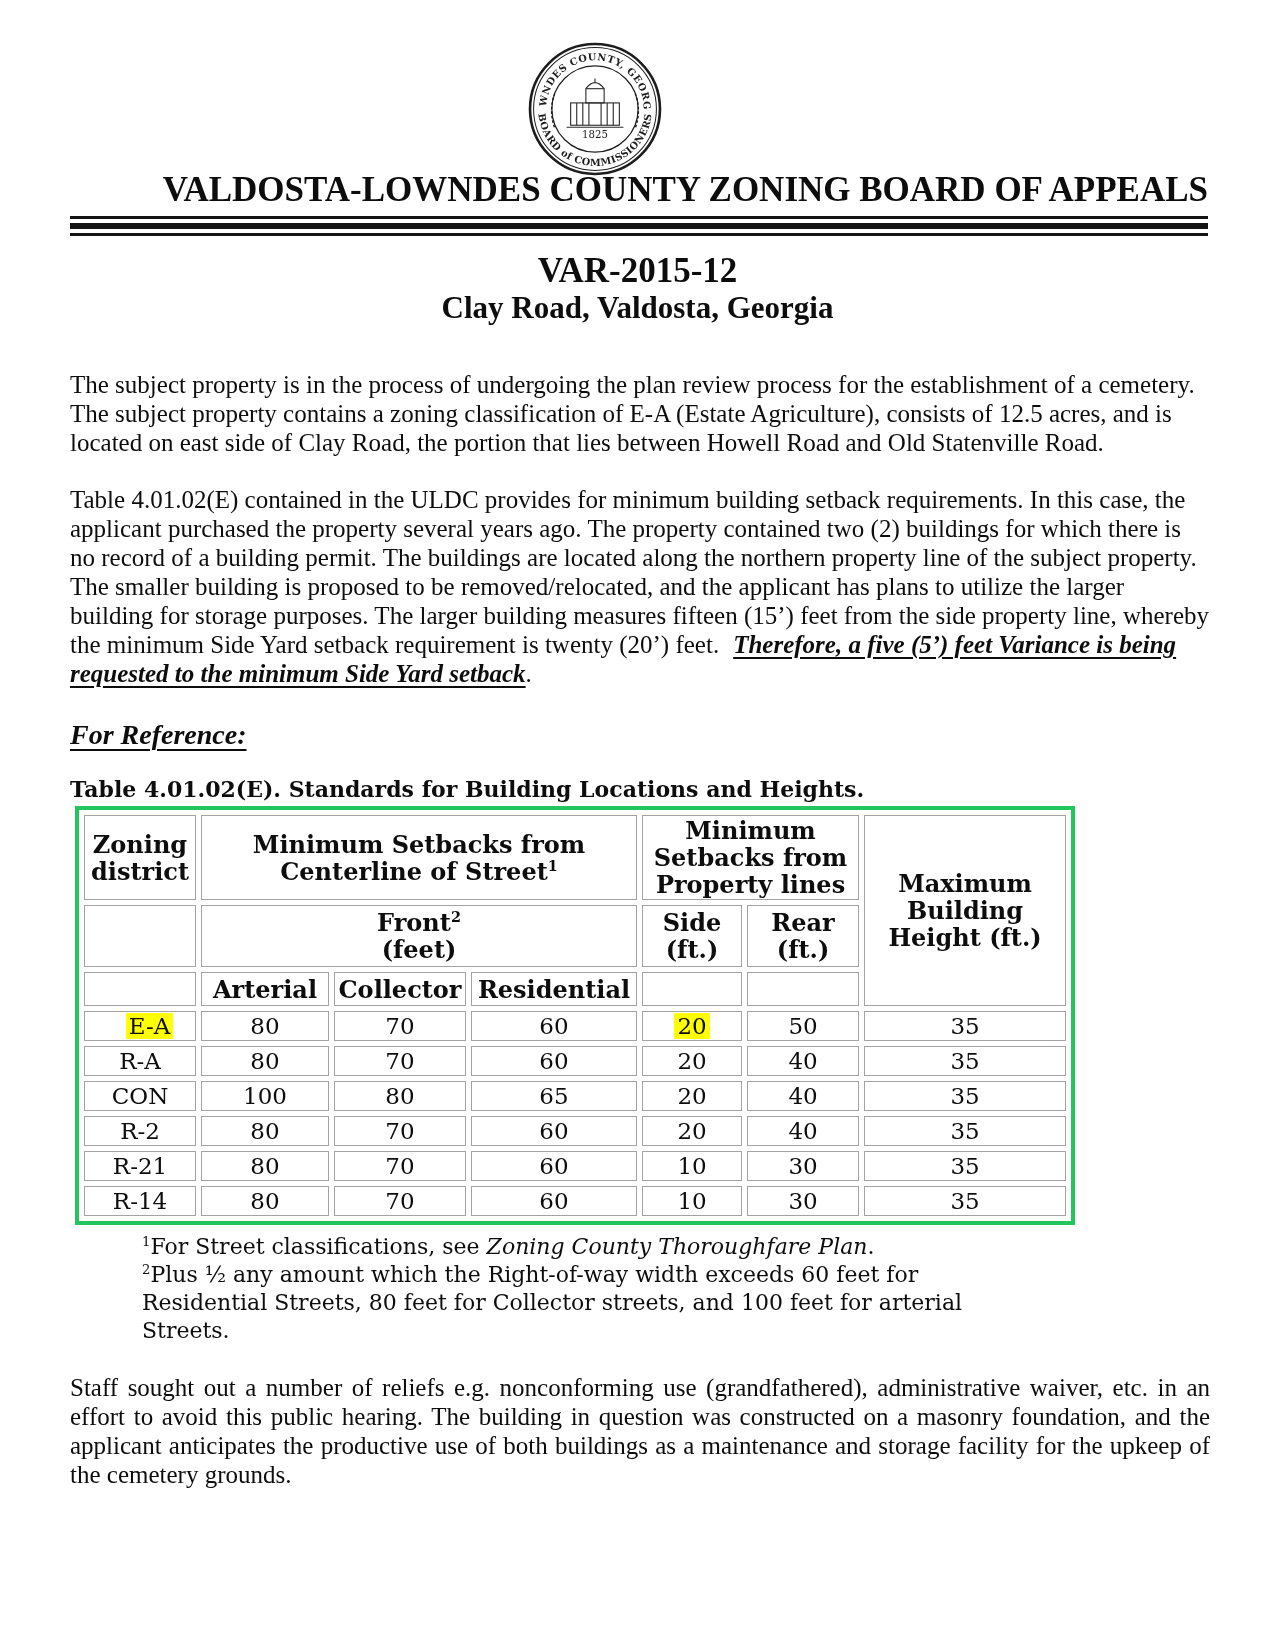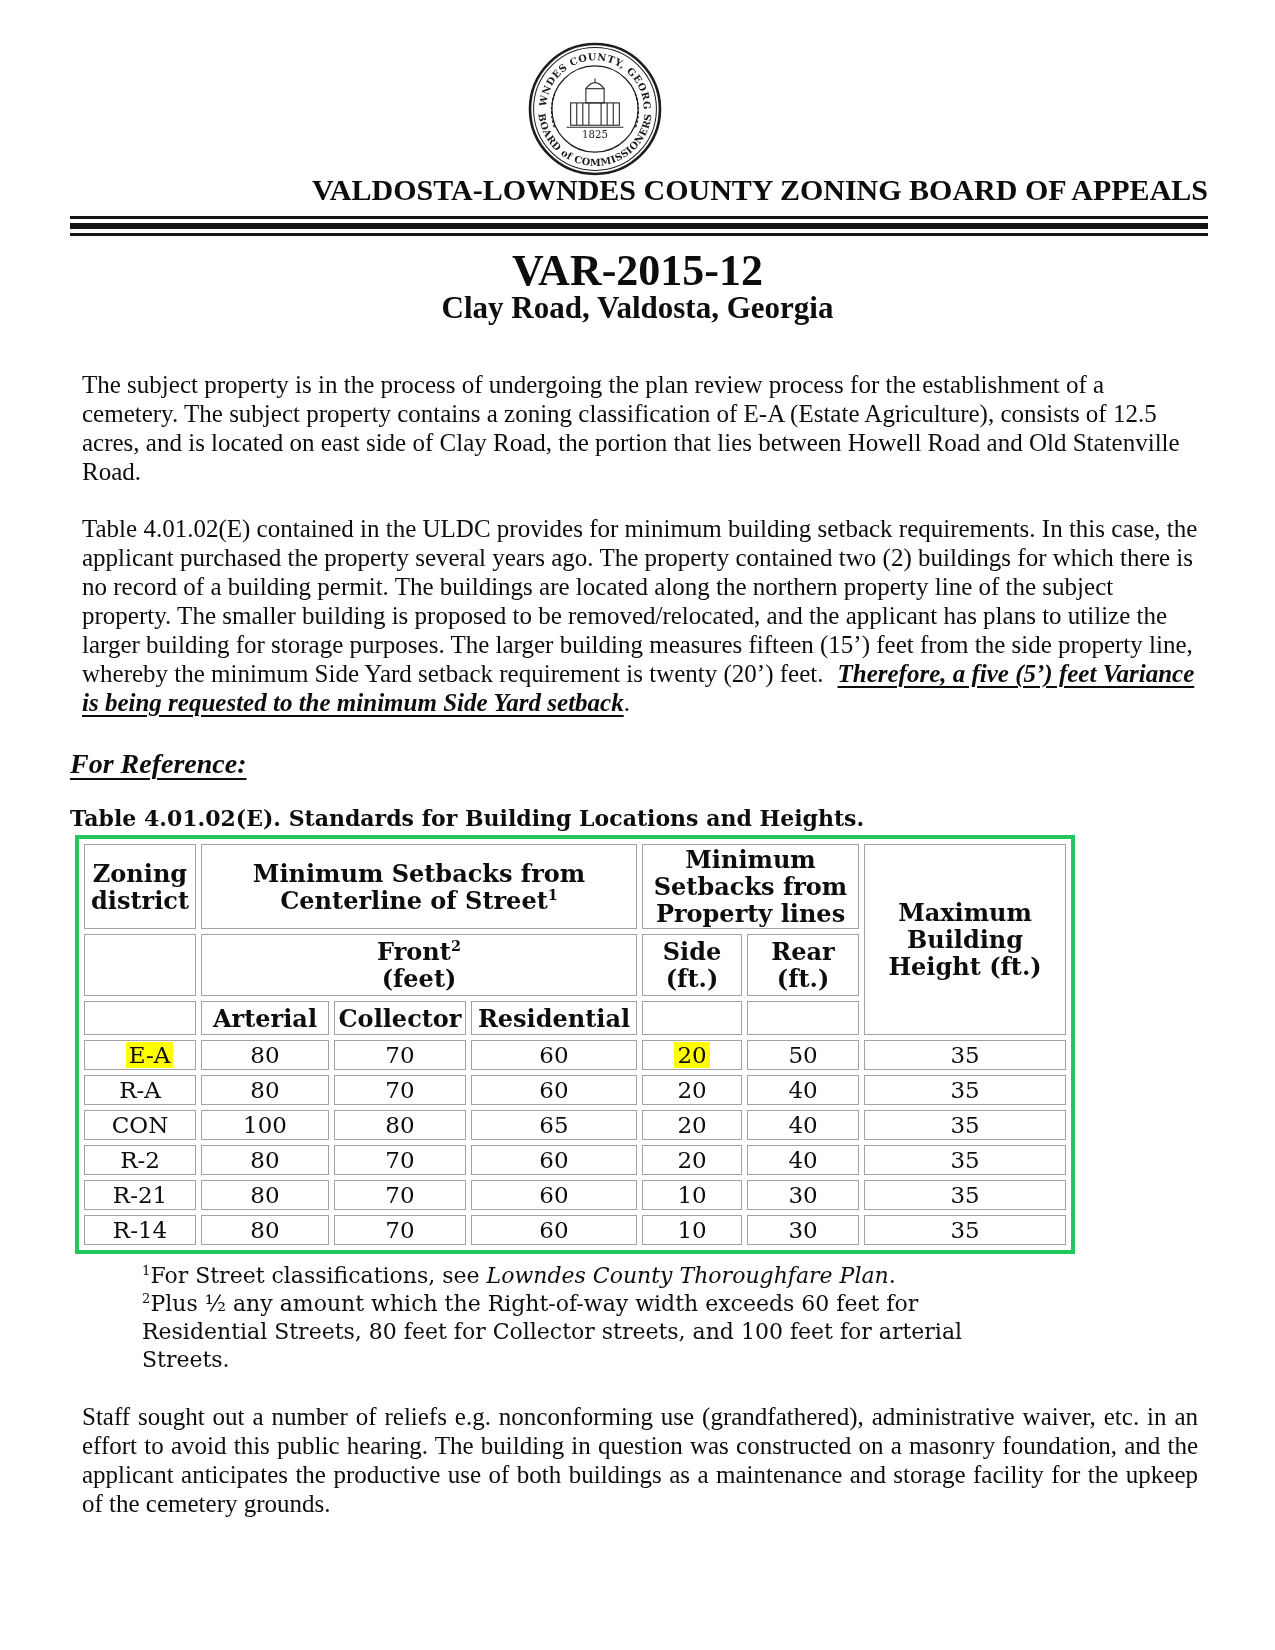--- a/index.html
+++ b/index.html
@@ -10,39 +10,39 @@
     font-family: "Liberation Serif", serif;
   }
   .page { position: relative; width: 1275px; height: 1650px; overflow: hidden; }
 
   
   .seal { position: absolute; top: 42px; left: 528px; width: 134px; height: 134px; }
   .seal text { font-family: "DejaVu Serif", serif; fill: #1d1d1d; }
 
   
   .title-block { margin: 0 67px 0 70px; padding-top: 172px; text-align: right; }
-  .report-title { font-size: 30px; line-height: 36px; font-weight: bold; }
+  .report-title { font-size: 35px; line-height: 36px; font-weight: bold; }
   .report-subtitle { font-size: 33px; line-height: 36px; font-weight: bold; }
   .it { font-style: italic; }
 
   
   .rule { margin: 8px 67px 0 70px; }
   .rule .bar1 { height: 3px; background: #141414; }
   .rule .gap { height: 4px; }
   .rule .bar2 { height: 6px; background: #141414; }
   .rule .bar3 { height: 3px; background: #141414; }
 
   
   .case-head { text-align: center; margin-top: 14px; }
-  .case-number { font-size: 44px; line-height: 42px; font-weight: bold; }
+  .case-number { font-size: 35px; line-height: 42px; font-weight: bold; }
   .case-name, .case-location { font-size: 31px; line-height: 32px; font-weight: bold; }
 
   
   .content { margin: 0 65px 0 70px; }
-  .content p { margin: 12px; font-size: 25px; line-height: 29px; }
+  .content p { margin: 0; font-size: 25px; line-height: 29px; }
   .p1 { margin-top: 46px !important; }
   .p2 { margin-top: 28px !important; }
   .p3 { margin-top: 28px !important; text-align: justify; }
   .emph {
     font-weight: bold; font-style: italic;
     text-decoration: underline; text-decoration-thickness: 2px; text-underline-offset: 4px;
     margin-left: 14px;
   }
 
   .for-ref { margin-top: 30px; font-size: 28px; line-height: 34px; font-weight: bold; font-style: italic; }
@@ -234,20 +234,20 @@
             <td>70</td>
             <td>60</td>
             <td>10</td>
             <td>30</td>
             <td>35</td>
           </tr>
         </tbody>
     </table>
 
     <div class="footnotes">
-      <div><sup>1</sup><span>For Street classifications, see </span><span class="it">Lowndes County Thoroughfare Plan</span><span>.</span></div>
+      <div><sup>1</sup><span>For Street classifications, see </span><span class="it">Zoning County Thoroughfare Plan</span><span>.</span></div>
       <div><sup>2</sup><span>Plus ½ any amount which the Right-of-way width exceeds 60 feet for Residential Streets, 80 feet for Collector streets, and 100 feet for arterial Streets.</span></div>
     </div>
 
     <p class="p3">Staff sought out a number of reliefs e.g. nonconforming use (grandfathered), administrative waiver, etc. in an effort to avoid this public hearing.  The building in question was constructed on a masonry foundation, and the applicant anticipates the productive use of both buildings as a maintenance and storage facility for the upkeep of the cemetery grounds.</p>
 
   </div>
 </div>
 
 </body></html>

